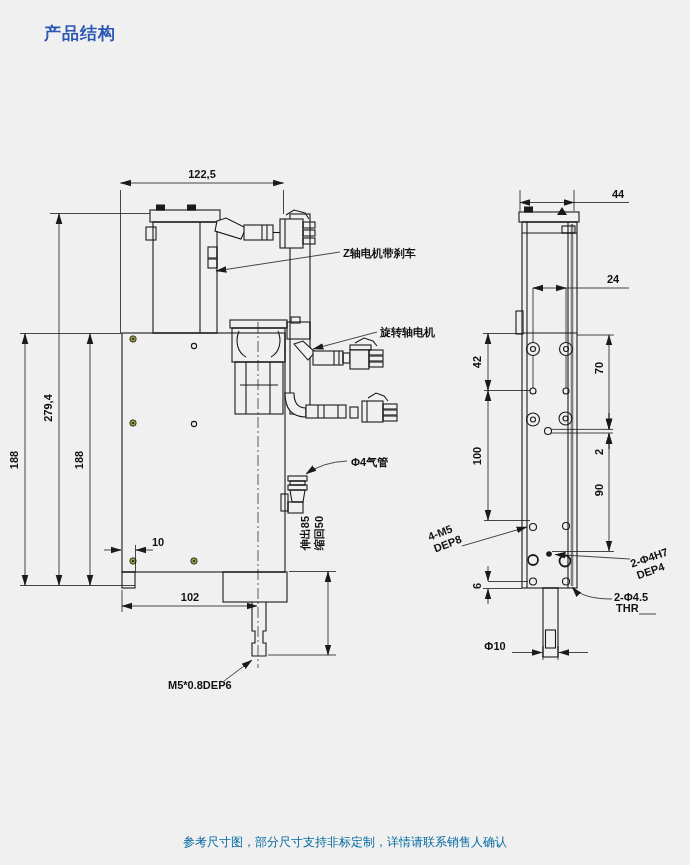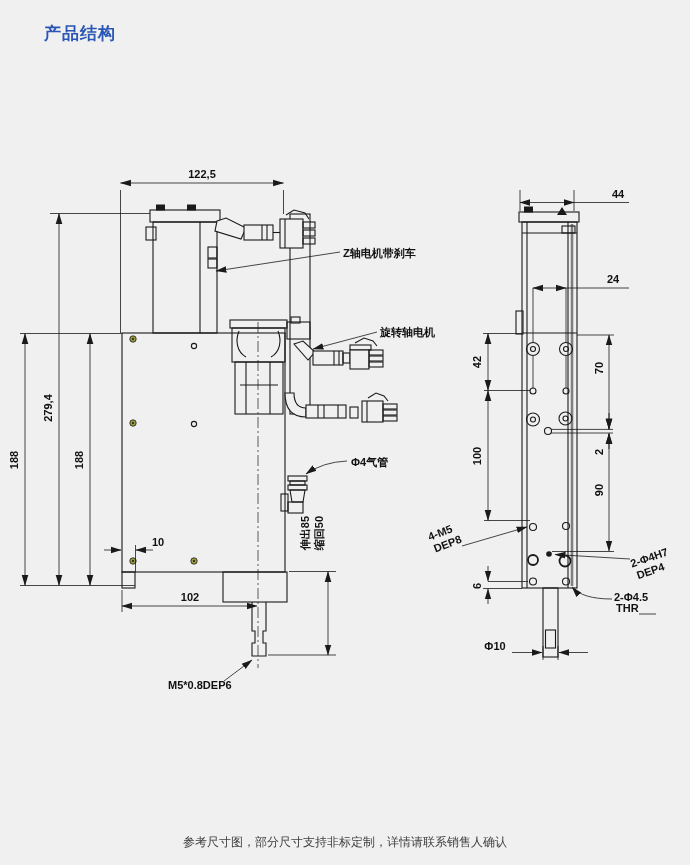--- a/index.html
+++ b/index.html
@@ -1,19 +1,19 @@
 <!DOCTYPE html>
 <html><head>
 <meta charset="utf-8">
 <style>
   html,body{margin:0;padding:0;background:#f0f0f0;}
   .screen{position:relative;width:690px;height:865px;background:#f0f0f0;overflow:hidden;
           font-family:"Liberation Sans","DejaVu Sans",sans-serif;}
   .page-title{position:absolute;left:44px;top:22px;font-size:17px;font-weight:bold;color:#2a56b4;letter-spacing:1px;}
-  .footer-note{position:absolute;left:0;right:0;top:834px;text-align:center;font-size:12px;color:#404040;}
+  .footer-note{position:absolute;left:0;right:0;top:834px;text-align:center;font-size:12px;color:#0369a1;}
   svg{position:absolute;left:0;top:0;}
   svg .ln{stroke:#1a1a1a;stroke-width:1.1;fill:none;}
   svg .fillbg{fill:#f0f0f0;}
   svg .dk{fill:#1a1a1a;stroke:none;}
   svg .dim{stroke:#1a1a1a;stroke-width:0.8;fill:none;}
   svg .thickgray{stroke:#808080;stroke-width:2.6;fill:none;}
   svg .cl{stroke:#1a1a1a;stroke-width:0.7;fill:none;stroke-dasharray:11 3 2 3;}
   svg text{fill:#111;font-family:"Liberation Sans","DejaVu Sans",sans-serif;font-size:11px;font-weight:bold;}
   svg text.cjk{font-size:11px;}
 </style>

